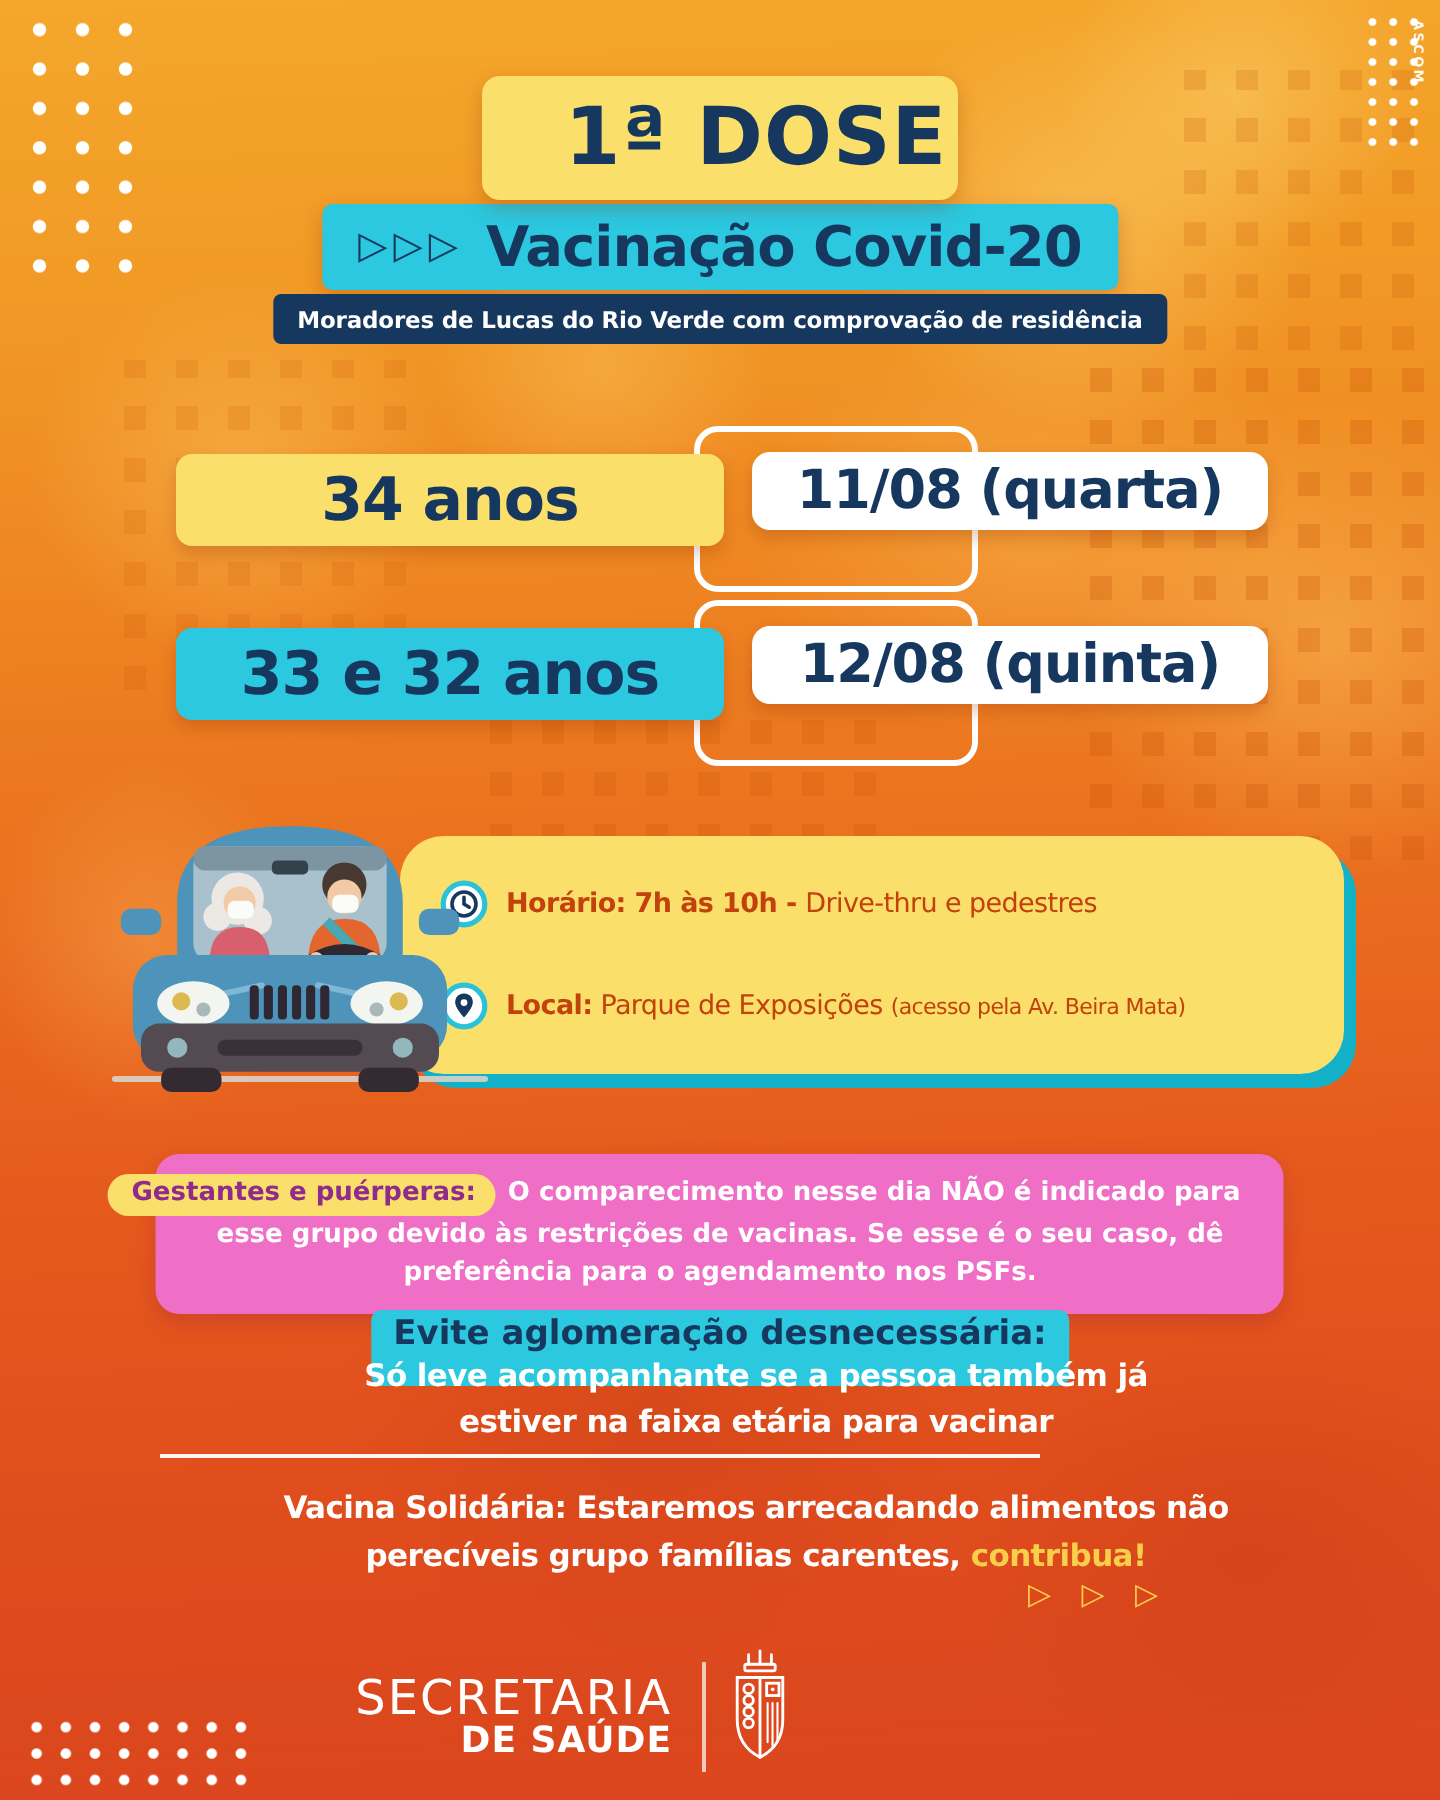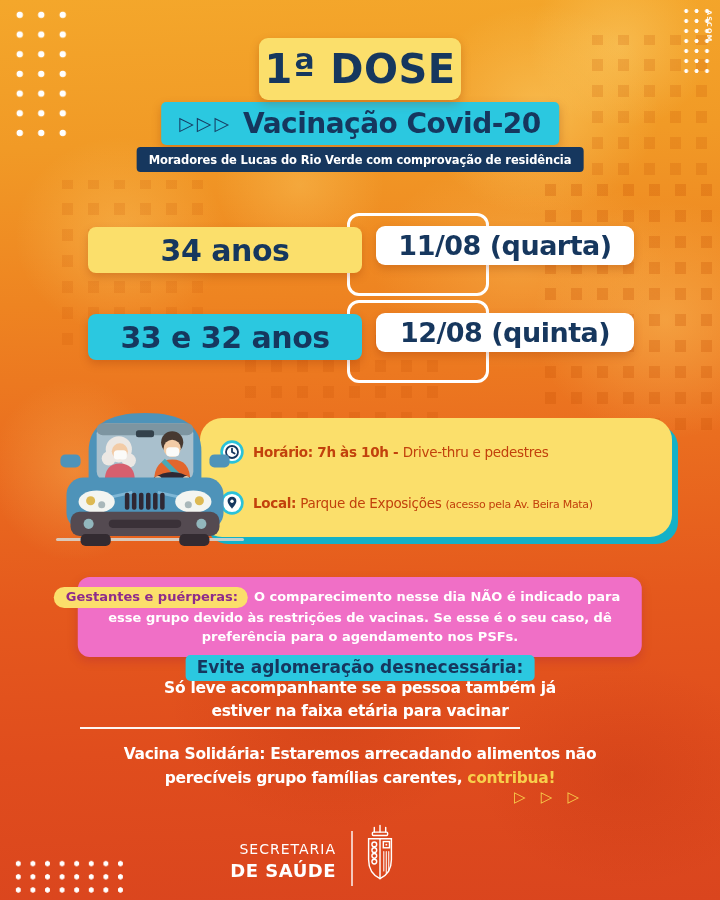--- a/index.html
+++ b/index.html
@@ -2,21 +2,21 @@
 <html><head>
 <meta charset="utf-8">
 <style>
   html,body{margin:0;padding:0;background:#888;}
   .poster{
     position:relative;width:720px;height:900px;overflow:hidden;
     font-family:"DejaVu Sans",sans-serif;
     background:linear-gradient(178deg,#f4a72b 0%,#f19a26 16%,#ee8421 33%,#ea6d1f 50%,#e5591d 66%,#e04d1d 82%,#da451e 100%);
   }
   .abs{position:absolute;}
-  .ctr{left:50%;transform:translateX(-50%);}
+  .ctr{left:50%;transform:translateX(-50%);padding-left:36px;}
   
   .blob-layer{inset:0;pointer-events:none;
     background-image:
       radial-gradient(170px 150px at 540px 110px, rgba(255,220,120,.45), rgba(255,220,120,0) 70%),
       radial-gradient(190px 170px at 665px 320px, rgba(255,210,110,.40), rgba(255,210,110,0) 70%),
       radial-gradient(150px 140px at 120px 235px, rgba(255,215,115,.35), rgba(255,215,115,0) 70%),
       radial-gradient(120px 110px at 300px 185px, rgba(255,215,115,.30), rgba(255,215,115,0) 70%),
       radial-gradient(130px 120px at 620px 45px,  rgba(255,222,130,.40), rgba(255,222,130,0) 70%),
       radial-gradient(120px 130px at 75px 470px,  rgba(255,210,110,.28), rgba(255,210,110,0) 70%),
       radial-gradient(210px 150px at 520px 265px, rgba(255,210,110,.30), rgba(255,210,110,0) 70%),
@@ -83,31 +83,31 @@
   .info-icon{width:24px;height:24px;flex-shrink:0;display:inline-flex;}
   .car{left:58px;top:399px;width:174px;height:147px;z-index:3;}
   
   .pregnant-box{top:577px;background:#f06fc6;border-radius:12px;padding:10px 22px;
     text-align:center;color:#fff;font-size:13px;font-weight:700;line-height:19.5px;
     white-space:nowrap;box-shadow:0 4px 10px rgba(150,20,70,.25);z-index:2;}
   .pregnant-box .strong{font-weight:800;}
   .pill{display:inline-block;background:#fbdf6b;color:#8e2b8c;border-radius:11px;
     padding:0 10px 1px 12px;margin-left:-46px;margin-right:6px;font-size:13px;font-weight:800;}
   
-  .crowd-heading{top:655px;background:#2bc8e0;border-radius:5px;padding:2px 11px 4px;
+  .crowd-heading{top:655px;background:#2bc8e0;border-radius:5px;padding:2px 11px 16px;
     color:#16375e;font-size:17px;font-weight:800;white-space:nowrap;z-index:2;}
   .wline{color:#fff;font-size:15.5px;font-weight:700;letter-spacing:-0.3px;white-space:nowrap;z-index:2;}
   .crowd-l1{top:679px;} .crowd-l2{top:702px;}
   .divider{left:80px;top:727px;width:440px;height:2px;background:rgba(255,255,255,.95);z-index:2;}
   .sol-l1{top:745px;} .sol-l2{top:769px;}
   .sol-highlight{color:#f8cf4b;}
   .sol-arrows{left:514px;top:788px;color:#f8cf4b;font-size:15px;font-weight:800;letter-spacing:5px;z-index:2;}
   
   .sec-block{left:150px;top:839px;width:186px;text-align:right;color:#fff;z-index:2;}
-  .sec1{font-size:14px;font-weight:400;letter-spacing:1px;line-height:21px;}
+  .sec1{font-size:24px;font-weight:400;letter-spacing:1px;line-height:21px;}
   .sec2{font-size:18px;font-weight:800;letter-spacing:.5px;line-height:21px;}
   .foot-div{left:351px;top:831px;width:2px;height:55px;background:rgba(255,255,255,.7);z-index:2;}
   .crest{left:361px;top:822px;width:38px;height:62px;z-index:2;}
   .pref-block{left:406px;top:832px;color:#fff;z-index:2;}
   .pref-label{font-size:8.5px;font-weight:700;letter-spacing:2.2px;margin-bottom:2px;}
   .city{font-size:17.5px;font-weight:800;line-height:17px;letter-spacing:.5px;}
   .tagline{font-size:8px;font-weight:700;letter-spacing:.3px;margin-top:4px;}
 </style>
 </head>
 <body>

